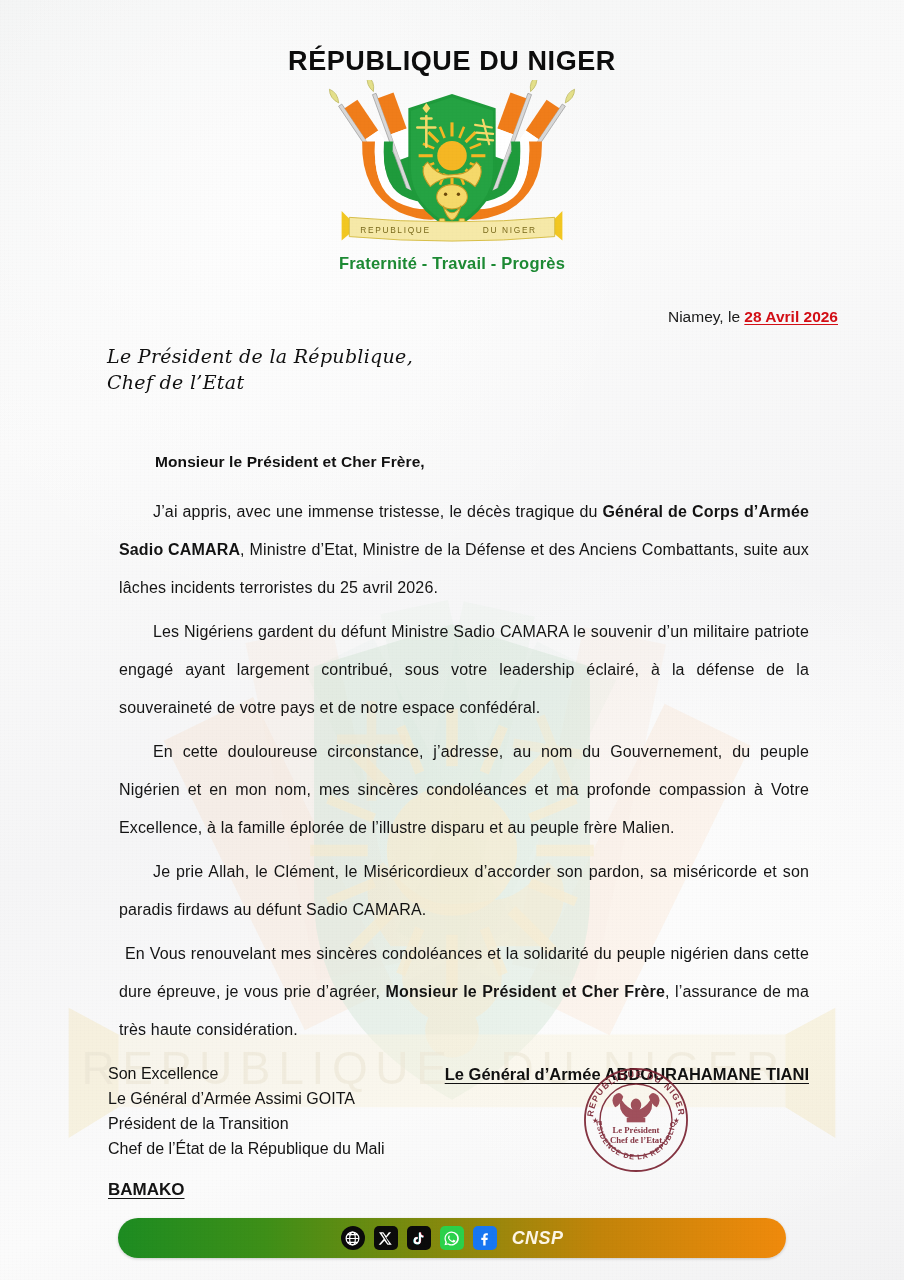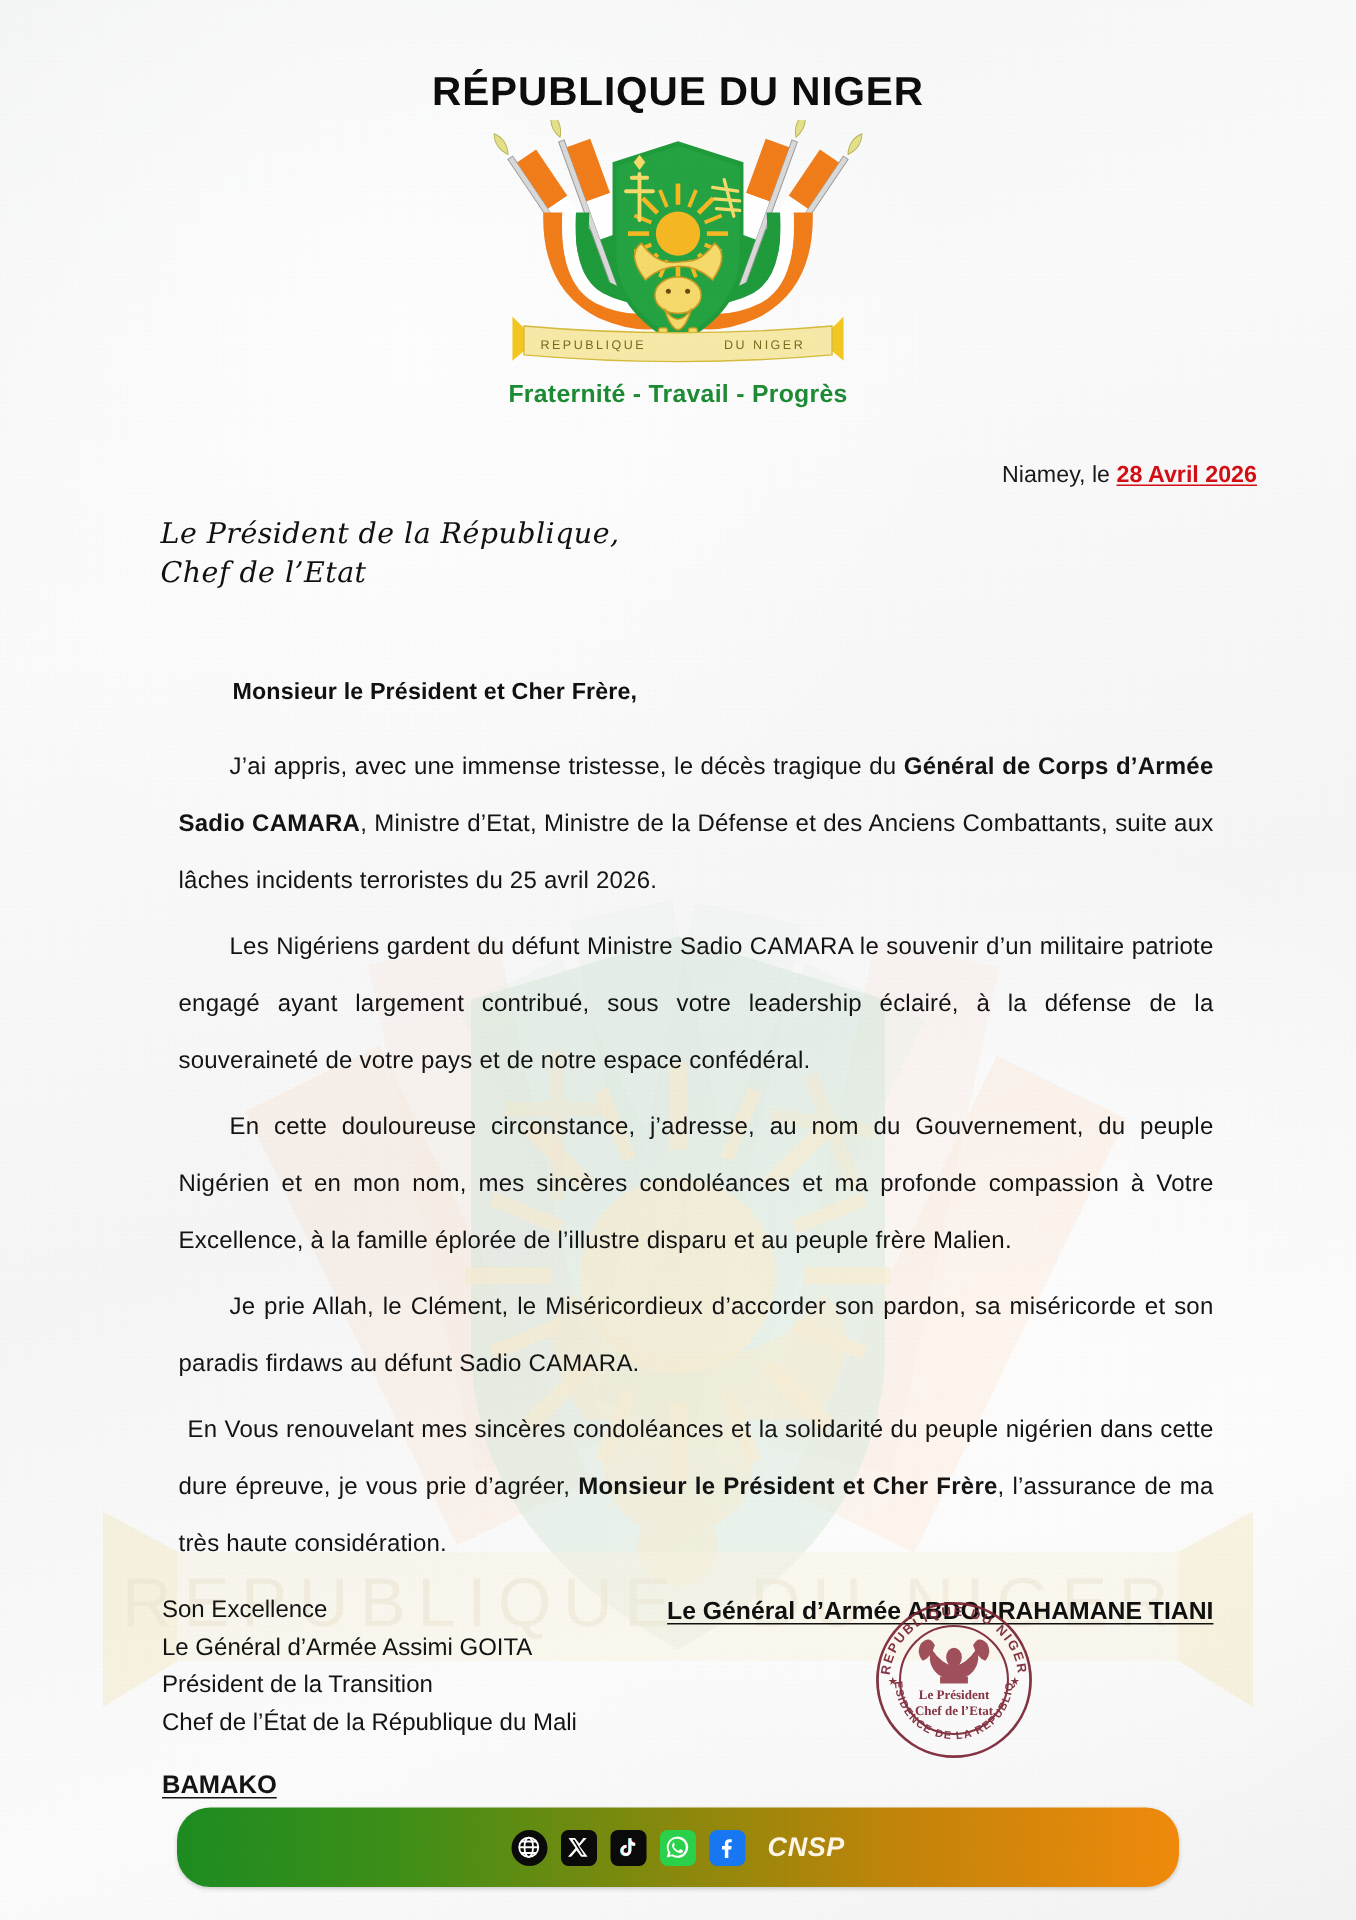--- a/index.html
+++ b/index.html
@@ -175,21 +175,21 @@
     opacity: .92;
   }
   .stamp svg { width: 100%; height: 100%; display: block; }
 
   
   .footer {
     position: absolute;
     left: 118px;
     right: 118px;
     bottom: 22px;
-    height: 53px;
+    height: 40px;
     z-index: 2;
     border-radius: 22px;
     background: linear-gradient(90deg, #1d8c22 0%, #3e8f18 22%, #7d8a0e 45%, #c2840a 72%, #f08a0c 100%);
     display: flex;
     align-items: center;
     justify-content: center;
     gap: 9px;
     box-shadow: 0 1px 3px rgba(0,0,0,.18);
   }
   .ficon {

